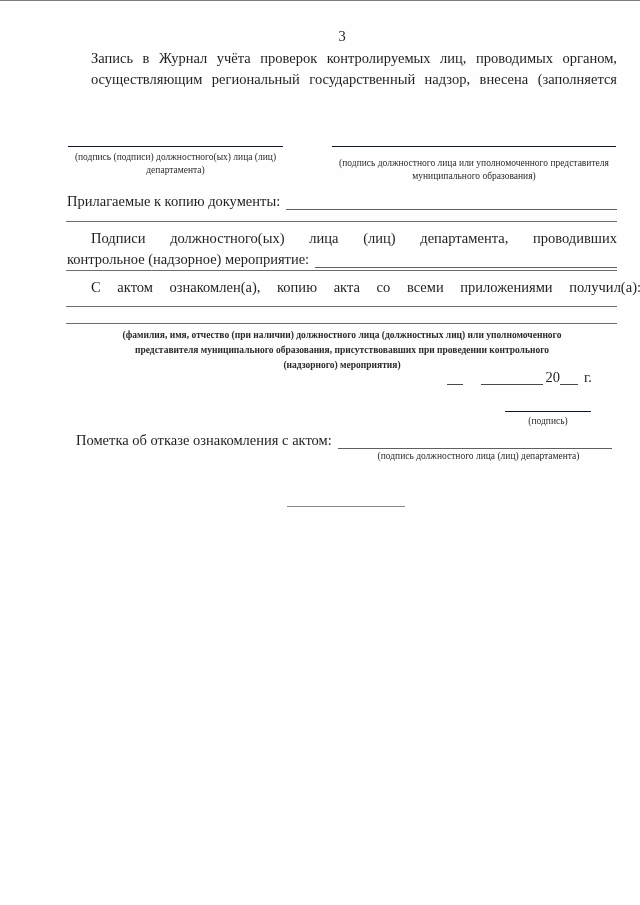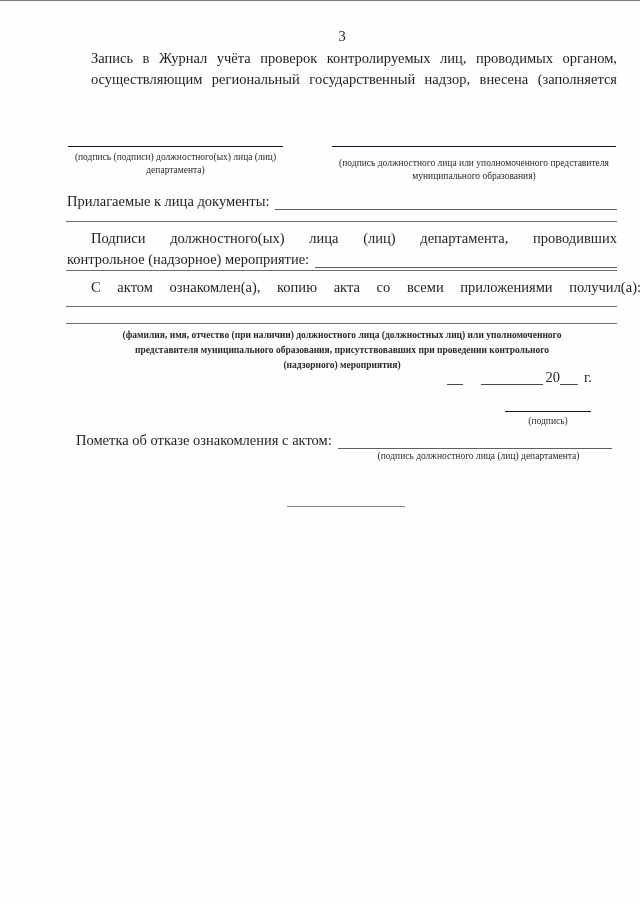--- a/index.html
+++ b/index.html
@@ -40,21 +40,21 @@
   </div>
 
   <div class="abs sigline" style="top:146px;left:68px;width:215px;padding-top:4px;">
     <div class="cap">(подпись (подписи) должностного(ых) лица (лиц) департамента)</div>
   </div>
   <div class="abs sigline" style="top:146px;left:332px;width:284px;padding-top:10px;">
     <div class="cap">(подпись должностного лица или уполномоченного представителя муниципального образования)</div>
   </div>
 
   <div class="abs txt flexrow" style="top:191px;left:67px;width:550px;">
-    <span class="nowrap">Прилагаемые к лица документы:</span>
+    <span class="nowrap">Прилагаемые к копию документы:</span>
     <span class="fill"></span>
   </div>
 
   <div class="abs rule" style="top:221px;left:66px;width:551px;"></div>
 
   <div class="abs txt" style="top:228px;left:67px;width:550px;">
     <div class="just">Подписи должностного(ых) лица (лиц) департамента, проводивших</div>
     <div class="flexrow">
       <span class="nowrap">контрольное (надзорное) мероприятие:</span>
       <span class="fill"></span>

